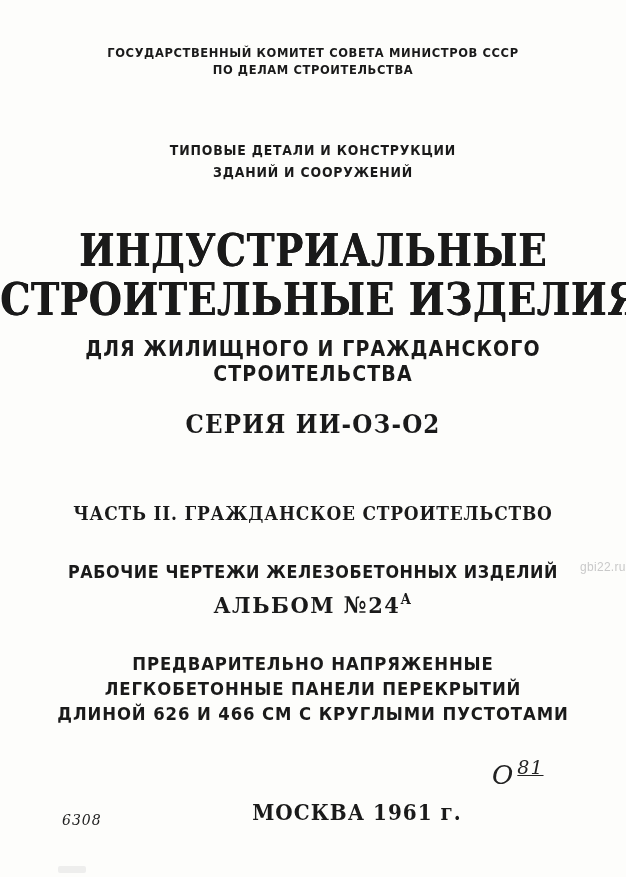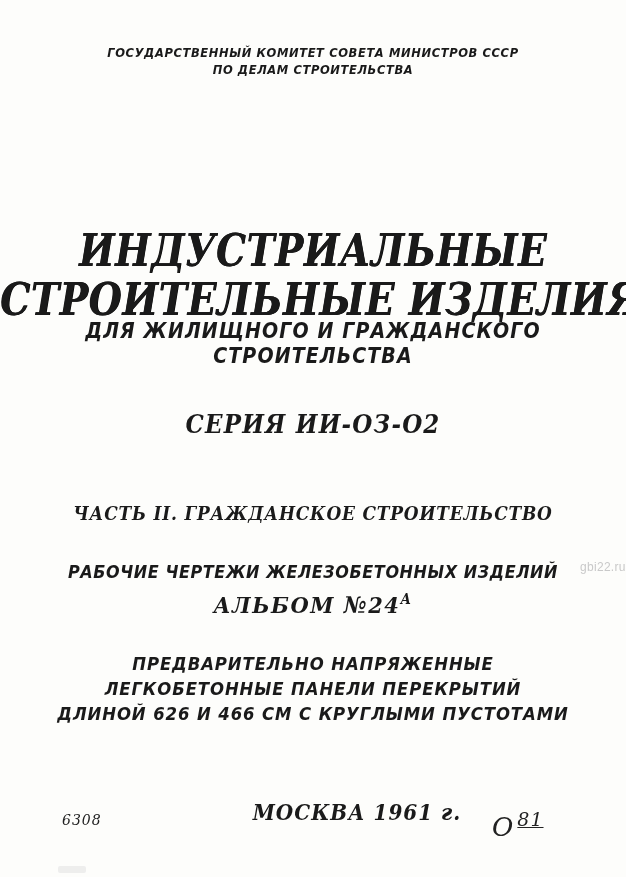--- a/index.html
+++ b/index.html
@@ -28,21 +28,20 @@
     white-space: nowrap;
     letter-spacing: 1px;
     font-weight: bold;
     color: #1a1a1a;
   }
   .block {
     position: absolute;
     left: 0;
     width: 626px;
     text-align: center;
-    font-style: italic;
   }
 
   
   .committee {
     font-size: 11.5px;
     letter-spacing: 0.6px;
     line-height: 17px;
     font-weight: bold;
     font-family: "DejaVu Sans", sans-serif;
     transform: scaleY(1.12);
@@ -141,21 +140,21 @@
     color: #222;
   }
   .stamp-left {
     left: 62px;
     top: 812px;
     font-size: 14px;
     letter-spacing: 1px;
   }
   .stamp-right {
     left: 492px;
-    top: 808px;
+    top: 756px;
     font-size: 26px;
     letter-spacing: 1px;
     text-align: right;
   }
   .stamp-right .num {
     font-size: 19px;
     text-decoration: underline;
     vertical-align: super;
     margin-left: 3px;
   }
@@ -185,27 +184,31 @@
 </head>
 <body>
 
 <div class="page">
 
   <div class="block" style="top:45px;">
     <div class="line committee">ГОСУДАРСТВЕННЫЙ КОМИТЕТ СОВЕТА  МИНИСТРОВ СССР</div>
     <div class="line committee">ПО ДЕЛАМ СТРОИТЕЛЬСТВА</div>
   </div>
 
+  <div class="block" style="top:140px;">
+    <div class="line typical">ТИПОВЫЕ ДЕТАЛИ И КОНСТРУКЦИИ</div>
+    <div class="line typical">ЗДАНИЙ И СООРУЖЕНИЙ</div>
+  </div>
 
   <div class="block" style="top:228px;">
     <div class="line maintitle1">ИНДУСТРИАЛЬНЫЕ</div>
     <div class="line maintitle2" style="margin-top:4px;">СТРОИТЕЛЬНЫЕ ИЗДЕЛИЯ</div>
   </div>
 
-  <div class="block" style="top:318px;">
+  <div class="block" style="top:336px;">
     <div class="line forwhat">ДЛЯ ЖИЛИЩНОГО И ГРАЖДАНСКОГО</div>
     <div class="line forwhat">СТРОИТЕЛЬСТВА</div>
   </div>
 
   <div class="block" style="top:410px;">
     <div class="line series">СЕРИЯ ИИ-ОЗ-О2</div>
   </div>
 
   <div class="block" style="top:562px;">
     <div class="line working">РАБОЧИЕ ЧЕРТЕЖИ ЖЕЛЕЗОБЕТОННЫХ ИЗДЕЛИЙ</div>

